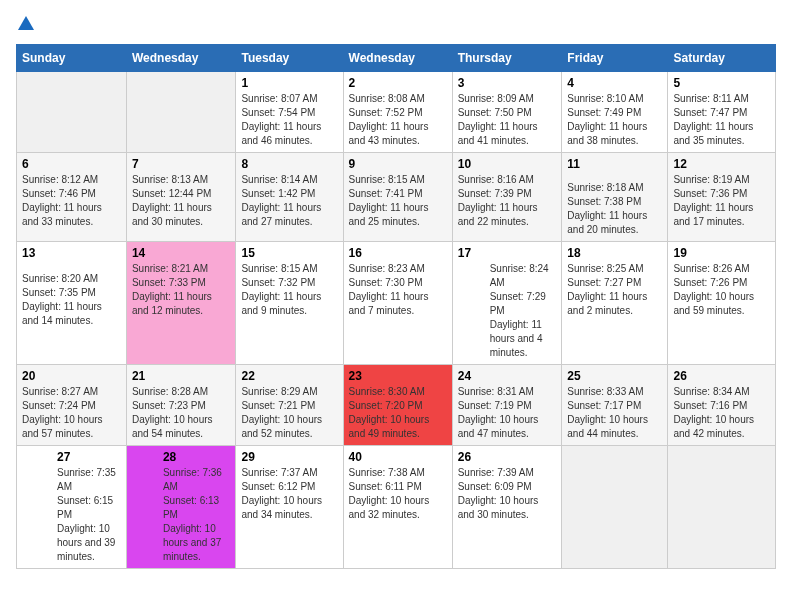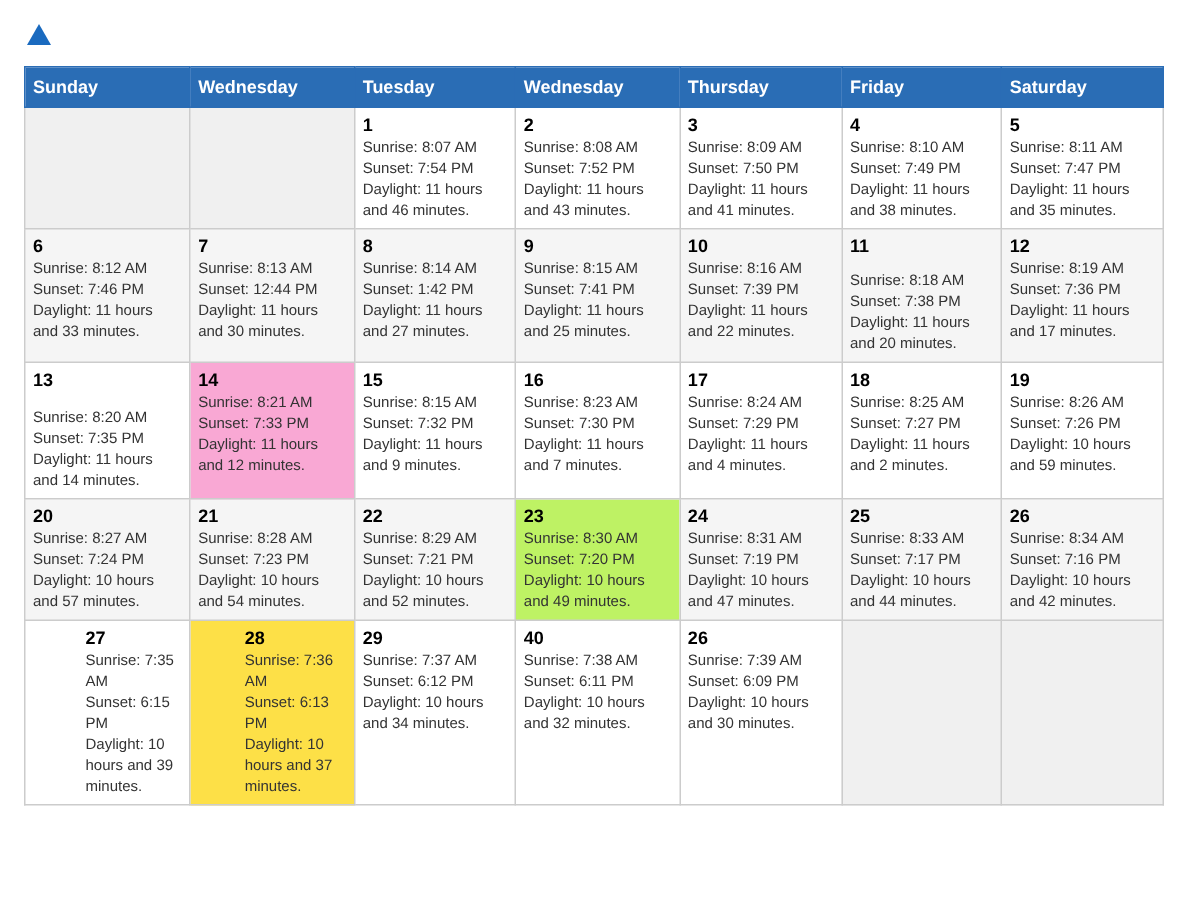--- a/index.html
+++ b/index.html
@@ -196,21 +196,21 @@
 Daylight: 11 hours and 9 minutes.</div>
         </td>
         <td style="background: rgb(255, 255, 255);">
           <span class="day-num">16</span>
           <div class="day-info" style="white-space: pre-line;">Sunrise: 8:23 AM
 Sunset: 7:30 PM
 Daylight: 11 hours and 7 minutes.</div>
         </td>
         <td style="background: rgb(255, 255, 255);">
           <span class="day-num">17</span>
-          <div class="day-info" style="white-space: pre-line;">Sunrise: 8:24 AM
+          <div class="day-info" style="white-space: pre-line; margin-left: 32px;">Sunrise: 8:24 AM
 Sunset: 7:29 PM
 Daylight: 11 hours and 4 minutes.</div>
         </td>
         <td style="background: rgb(255, 255, 255);">
           <span class="day-num">18</span>
           <div class="day-info" style="white-space: pre-line;">Sunrise: 8:25 AM
 Sunset: 7:27 PM
 Daylight: 11 hours and 2 minutes.</div>
         </td>
         <td style="background: rgb(255, 255, 255);">
@@ -232,21 +232,21 @@
           <div class="day-info" style="white-space: pre-line;">Sunrise: 8:28 AM
 Sunset: 7:23 PM
 Daylight: 10 hours and 54 minutes.</div>
         </td>
         <td style="background: rgb(245, 245, 245);">
           <span class="day-num">22</span>
           <div class="day-info" style="white-space: pre-line;">Sunrise: 8:29 AM
 Sunset: 7:21 PM
 Daylight: 10 hours and 52 minutes.</div>
         </td>
-        <td style="background: #bef264;">
+        <td style="background: #ef4444;">
           <span class="day-num">23</span>
           <div class="day-info" style="white-space: pre-line;">Sunrise: 8:30 AM
 Sunset: 7:20 PM
 Daylight: 10 hours and 49 minutes.</div>
         </td>
         <td style="background: rgb(245, 245, 245);">
           <span class="day-num">24</span>
           <div class="day-info" style="white-space: pre-line;">Sunrise: 8:31 AM
 Sunset: 7:19 PM
 Daylight: 10 hours and 47 minutes.</div>
@@ -264,21 +264,21 @@
 Daylight: 10 hours and 42 minutes.</div>
         </td>
       </tr>
       <tr>
         <td style="background: rgb(255, 255, 255); padding-left: 40px;">
           <span class="day-num">27</span>
           <div class="day-info" style="white-space: pre-line;">Sunrise: 7:35 AM
 Sunset: 6:15 PM
 Daylight: 10 hours and 39 minutes.</div>
         </td>
-        <td style="background: #fde047; padding-left: 36px;">
+        <td style="background: #d946ef; padding-left: 36px;">
           <span class="day-num">28</span>
           <div class="day-info" style="white-space: pre-line;">Sunrise: 7:36 AM
 Sunset: 6:13 PM
 Daylight: 10 hours and 37 minutes.</div>
         </td>
         <td style="background: rgb(255, 255, 255);">
           <span class="day-num">29</span>
           <div class="day-info" style="white-space: pre-line;">Sunrise: 7:37 AM
 Sunset: 6:12 PM
 Daylight: 10 hours and 34 minutes.</div>

